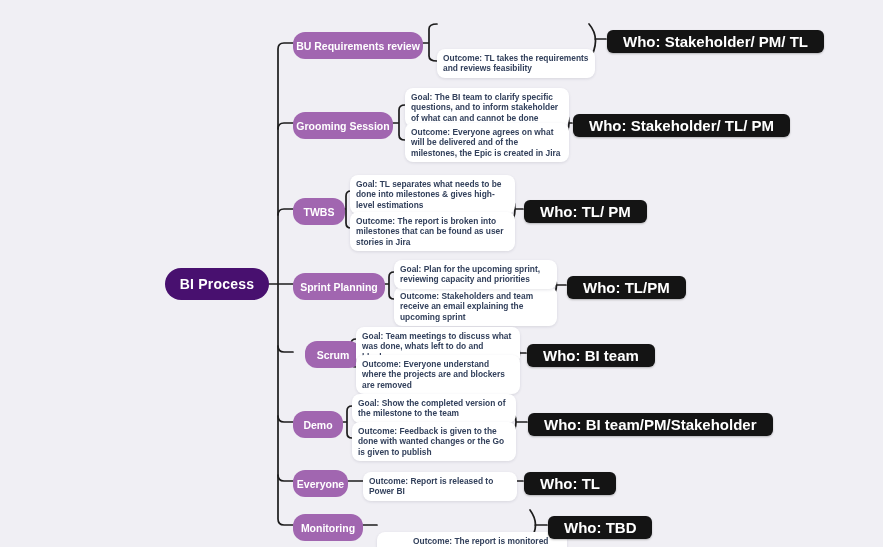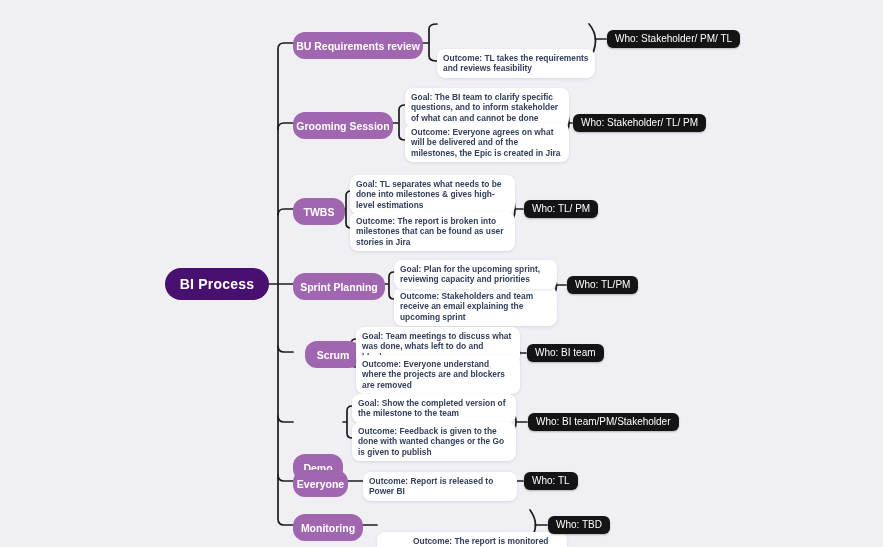--- a/index.html
+++ b/index.html
@@ -23,22 +23,22 @@
     position:absolute;display:flex;align-items:center;justify-content:center;
     background:var(--branch);color:#fff;font-weight:bold;font-size:10.5px;
     border-radius:12px;height:27px;white-space:nowrap;cursor:pointer;
   }
   .note{
     position:absolute;background:#ffffff;border-radius:8px;
     padding:4px 6px;font-size:8.4px;font-weight:bold;color:var(--box-text);
     line-height:1.22;box-shadow:0 1px 3px rgba(40,40,70,.12);cursor:pointer;
   }
   .who{
-    position:absolute;background:var(--who-bg);color:#fff;font-weight:normal;
-    font-size:10px;border-radius:6px;padding:4px 8px;white-space:nowrap;
+    position:absolute;background:var(--who-bg);color:#fff;font-weight:bold;
+    font-size:15px;border-radius:6px;padding:4px 16px;white-space:nowrap;
     line-height:1;cursor:pointer;box-shadow:0 1px 2px rgba(0,0,0,.25);
   }
 </style>
 </head>
 <body>
 
 <div class="canvas">
 
   <svg class="wires" width="883" height="547" viewBox="0 0 883 547">
 
@@ -89,21 +89,21 @@
   <div class="pill" style="left:293px;top:273px;width:92px;">Sprint Planning</div>
   <div class="note" style="left:394px;top:287px;width:151px;">Outcome: Stakeholders and team receive an email explaining the upcoming sprint</div>
   <div class="note" style="left:394px;top:260px;width:151px;">Goal: Plan for the upcoming sprint, reviewing capacity and priorities</div>
   <div class="who" style="left:567px;top:276px;">Who: TL/PM</div>
 
   <div class="pill" style="left:305px;top:341px;width:56px;">Scrum</div>
   <div class="note" style="left:356px;top:327px;width:152px;">Goal: Team meetings to discuss what was done, whats left to do and blockers</div>
   <div class="note" style="left:356px;top:355px;width:152px;">Outcome: Everyone understand where the projects are and blockers are removed</div>
   <div class="who" style="left:527px;top:344px;">Who: BI team</div>
 
-  <div class="pill" style="left:293px;top:411px;width:50px;margin-top:43px;">Demo</div>
+  <div class="pill" style="left:293px;top:411px;width:50px;">Demo</div>
   <div class="note" style="left:352px;top:394px;width:152px;">Goal: Show the completed version of the milestone to the team</div>
   <div class="note" style="left:352px;top:422px;width:152px;">Outcome: Feedback is given to the done with wanted changes or the Go is given to publish</div>
   <div class="who" style="left:528px;top:413px;">Who: BI team/PM/Stakeholder</div>
 
   <div class="pill" style="left:293px;top:470px;width:55px;">Everyone</div>
   <div class="note" style="left:363px;top:472px;width:142px;">Outcome: Report is released to Power BI</div>
   <div class="who" style="left:524px;top:472px;">Who: TL</div>
 
   <div class="pill" style="left:293px;top:514px;width:70px;">Monitoring</div>
   <div class="note" style="left:377px;top:532px;width:148px;padding-left:36px;">Outcome: The report is monitored and makes sure that everything is working as per expected</div>

